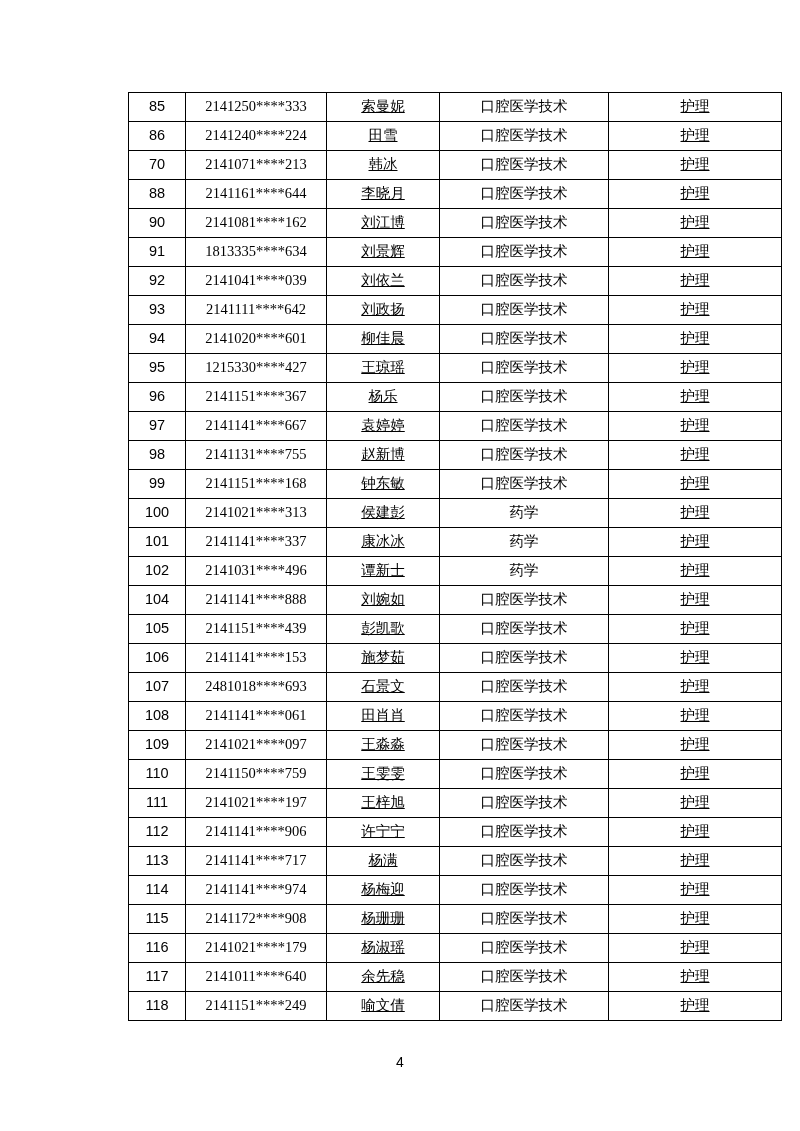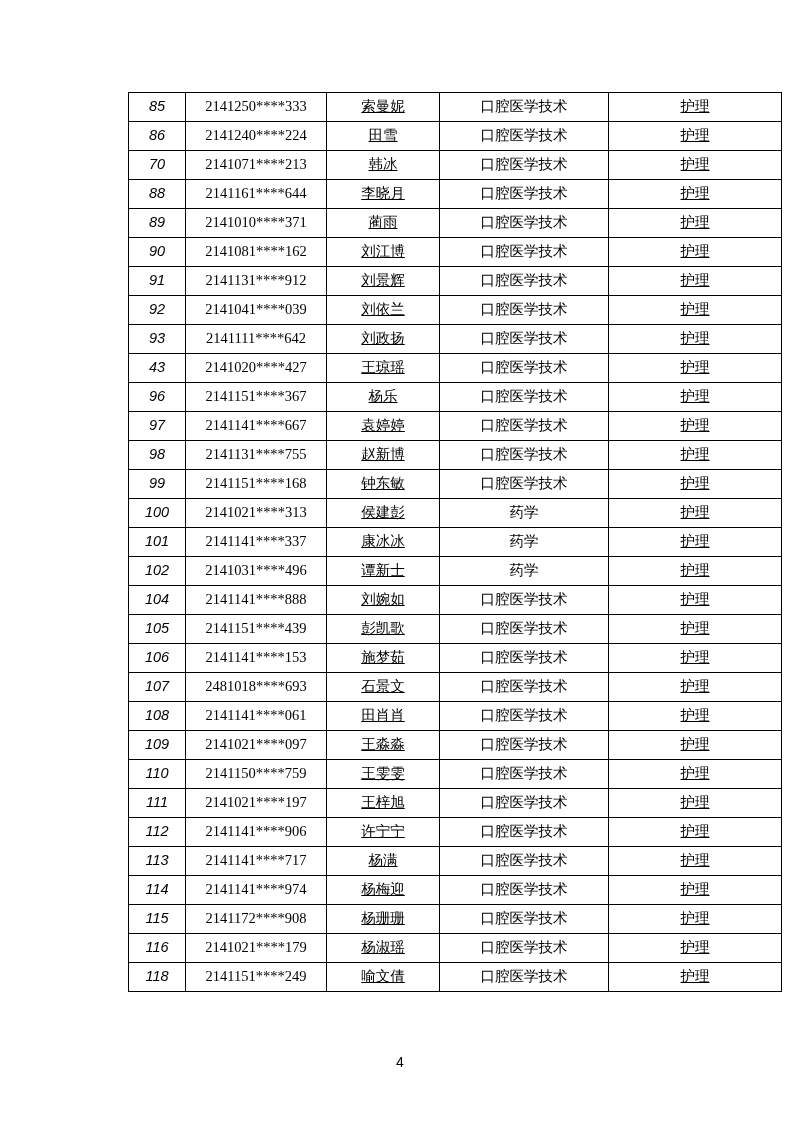--- a/index.html
+++ b/index.html
@@ -35,21 +35,21 @@
     height: 28px;
     padding: 0;
     text-align: center;
     vertical-align: middle;
     font-size: 14.5px;
     color: #000000;
     line-height: 1.1;
     overflow: hidden;
     white-space: nowrap;
   }
-  td.col-idx { width: 56px; font-style: italic; }
+  td.col-idx { width: 56px; }
   td.col-id  { width: 140px; font-family: Liberation Serif, serif; letter-spacing: 0px; }
   td.col-name { width: 112px; text-decoration: underline; }
   td.col-major { width: 168px; margin-top: 31px; }
   td.col-apply { width: 172px; text-decoration: underline; }
   .page-number {
     position: absolute;
     left: 0;
     top: 1054px;
     width: 800px;
     text-align: center;
@@ -86,57 +86,57 @@
             <td class="col-apply">护理</td>
           </tr>
           <tr>
             <td class="col-idx">88</td>
             <td class="col-id">2141161****644</td>
             <td class="col-name">李晓月</td>
             <td class="col-major">口腔医学技术</td>
             <td class="col-apply">护理</td>
           </tr>
           <tr>
-            <td class="col-idx">89</td>
-            <td class="col-id">2141010****371</td>
-            <td class="col-name">蔺雨</td>
-            <td class="col-major">口腔医学技术</td>
-            <td class="col-apply">护理</td>
-          </tr>
-          <tr>
             <td class="col-idx">90</td>
             <td class="col-id">2141081****162</td>
             <td class="col-name">刘江博</td>
             <td class="col-major">口腔医学技术</td>
             <td class="col-apply">护理</td>
           </tr>
           <tr>
             <td class="col-idx">91</td>
-            <td class="col-id">2141131****912</td>
+            <td class="col-id">1813335****634</td>
             <td class="col-name">刘景辉</td>
             <td class="col-major">口腔医学技术</td>
             <td class="col-apply">护理</td>
           </tr>
           <tr>
             <td class="col-idx">92</td>
             <td class="col-id">2141041****039</td>
             <td class="col-name">刘依兰</td>
             <td class="col-major">口腔医学技术</td>
             <td class="col-apply">护理</td>
           </tr>
           <tr>
             <td class="col-idx">93</td>
             <td class="col-id">2141111****642</td>
             <td class="col-name">刘政扬</td>
             <td class="col-major">口腔医学技术</td>
             <td class="col-apply">护理</td>
           </tr>
           <tr>
-            <td class="col-idx">43</td>
-            <td class="col-id">2141020****427</td>
+            <td class="col-idx">94</td>
+            <td class="col-id">2141020****601</td>
+            <td class="col-name">柳佳晨</td>
+            <td class="col-major">口腔医学技术</td>
+            <td class="col-apply">护理</td>
+          </tr>
+          <tr>
+            <td class="col-idx">95</td>
+            <td class="col-id">1215330****427</td>
             <td class="col-name">王琼瑶</td>
             <td class="col-major">口腔医学技术</td>
             <td class="col-apply">护理</td>
           </tr>
           <tr>
             <td class="col-idx">96</td>
             <td class="col-id">2141151****367</td>
             <td class="col-name">杨乐</td>
             <td class="col-major">口腔医学技术</td>
             <td class="col-apply">护理</td>
@@ -264,20 +264,27 @@
             <td class="col-idx">115</td>
             <td class="col-id">2141172****908</td>
             <td class="col-name">杨珊珊</td>
             <td class="col-major">口腔医学技术</td>
             <td class="col-apply">护理</td>
           </tr>
           <tr>
             <td class="col-idx">116</td>
             <td class="col-id">2141021****179</td>
             <td class="col-name">杨淑瑶</td>
+            <td class="col-major">口腔医学技术</td>
+            <td class="col-apply">护理</td>
+          </tr>
+          <tr>
+            <td class="col-idx">117</td>
+            <td class="col-id">2141011****640</td>
+            <td class="col-name">余先稳</td>
             <td class="col-major">口腔医学技术</td>
             <td class="col-apply">护理</td>
           </tr>
           <tr>
             <td class="col-idx">118</td>
             <td class="col-id">2141151****249</td>
             <td class="col-name">喻文倩</td>
             <td class="col-major">口腔医学技术</td>
             <td class="col-apply">护理</td>
           </tr>

